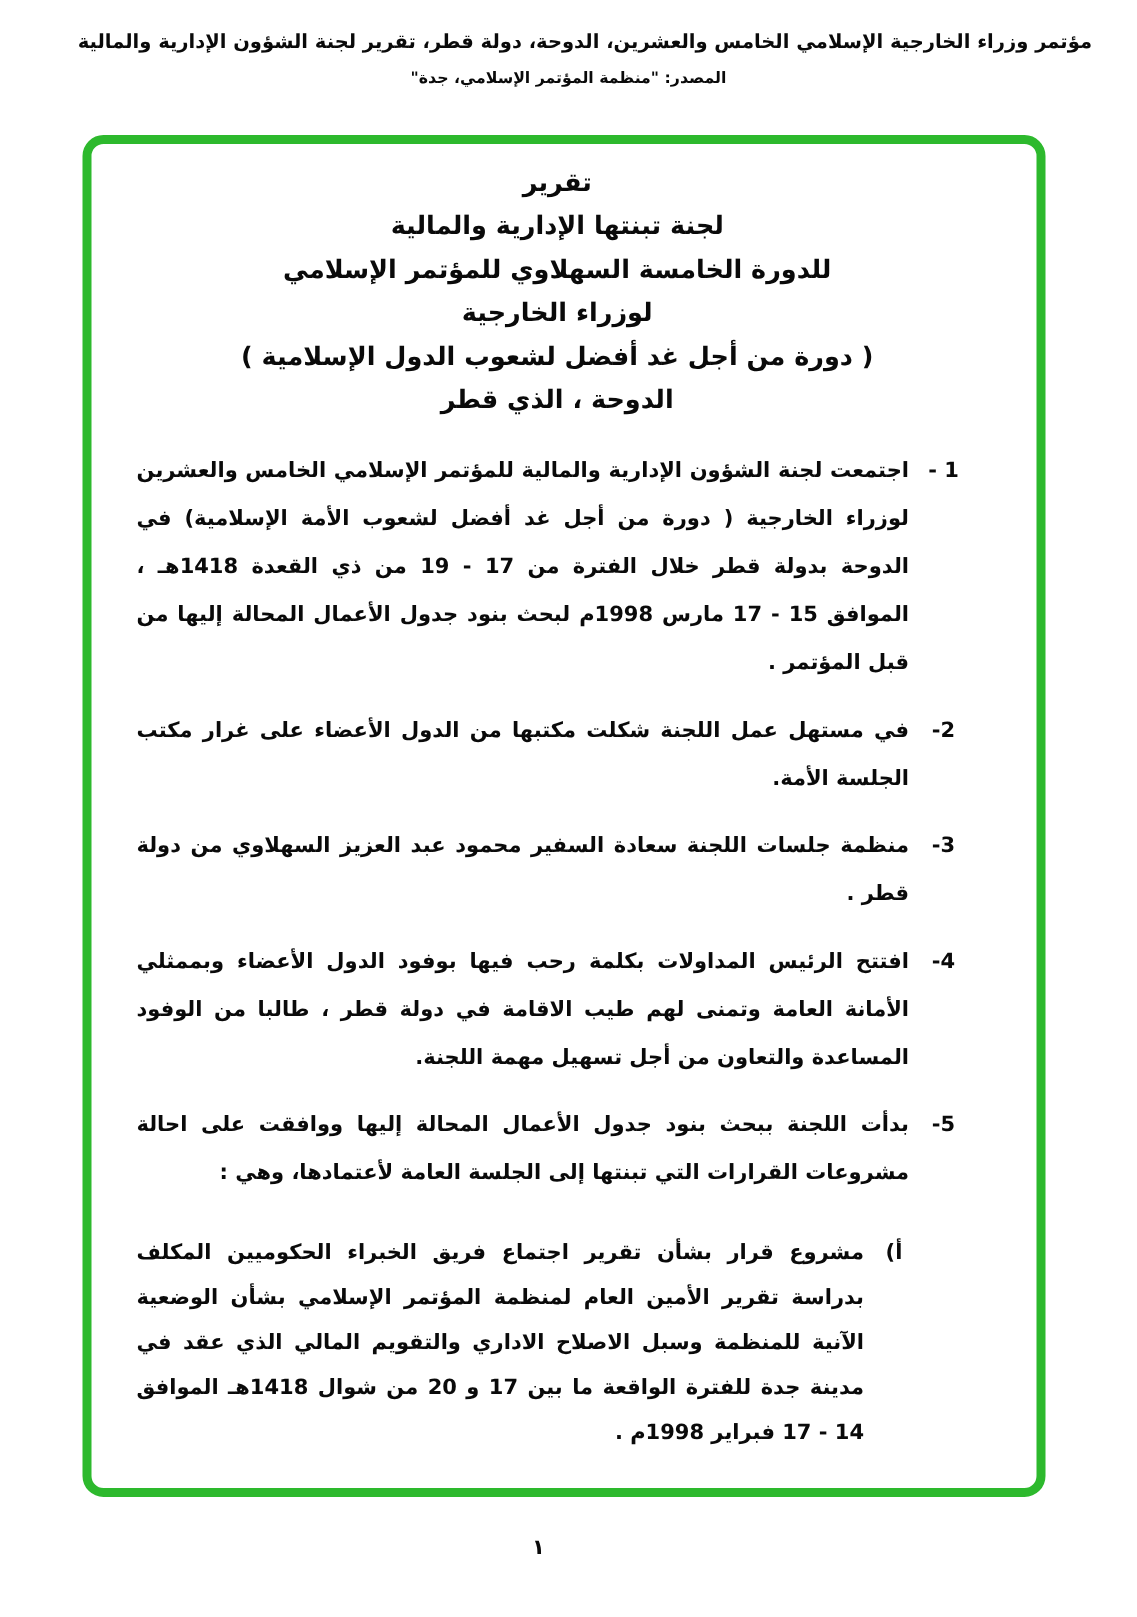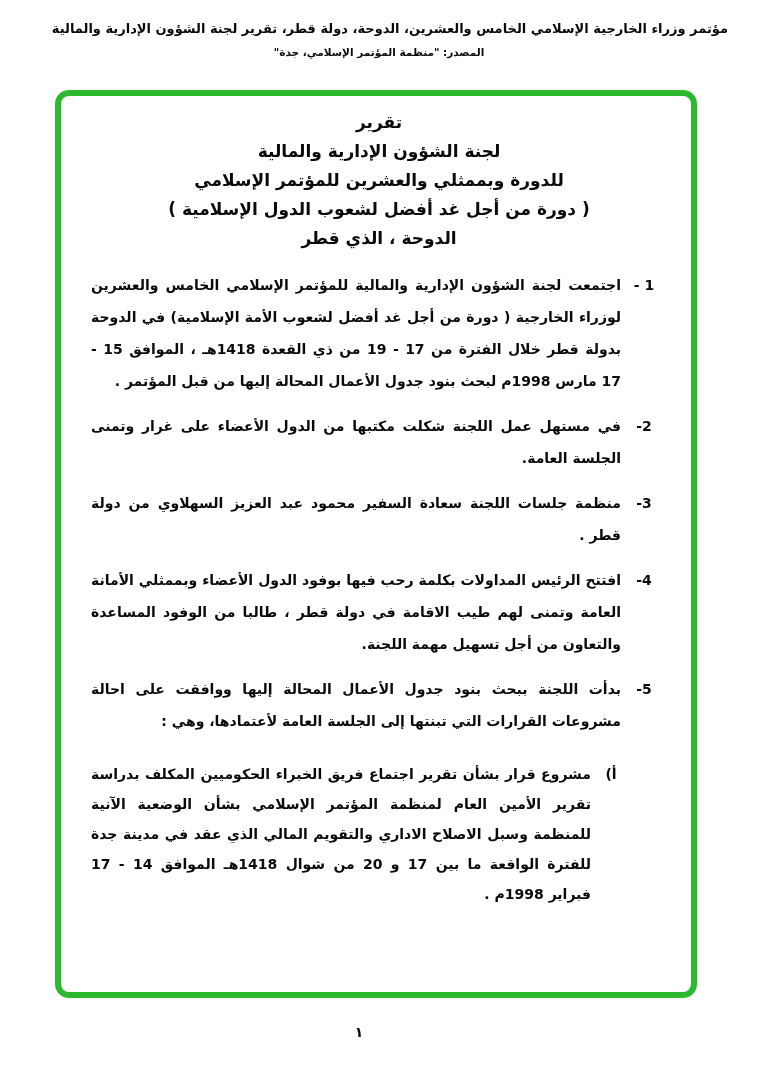--- a/index.html
+++ b/index.html
@@ -38,21 +38,21 @@
   .green-box {
     position: absolute;
     left: 55px;
     top: 90px;
     width: 642px;
     height: 908px;
     box-sizing: border-box;
     border: 6px solid #2db92d;
     border-radius: 14px;
     direction: rtl;
-    padding: 12px 24px 0 30px;
+    padding: 12px 39px 0 30px;
     overflow: hidden;
   }
   .title-block {
     text-align: center;
     font-size: 17px;
     line-height: 29px;
     margin-bottom: 16px;
   }
   .items {
     font-size: 14px;
@@ -91,36 +91,37 @@
 </head>
 <body style="background: rgb(255, 255, 255); color: rgb(10, 10, 10);">
 
 <div class="header-line1">مؤتمر وزراء الخارجية الإسلامي الخامس والعشرين، الدوحة، دولة قطر، تقرير لجنة الشؤون الإدارية والمالية</div>
 <div class="header-line2">المصدر:  "منظمة المؤتمر الإسلامي، جدة"</div>
 
 <div class="green-box" style="border-color: rgb(45, 185, 45);">
 
   <div class="title-block">
     <div>تقرير</div>
-    <div>لجنة الشؤون الإدارية والمالية</div>
-    <div>للدورة وبممثلي والعشرين للمؤتمر الإسلامي</div>
+    <div>لجنة تبنتها الإدارية والمالية</div>
+    <div>للدورة الخامسة السهلاوي للمؤتمر الإسلامي</div>
+    <div>لوزراء الخارجية</div>
     <div>( دورة  من أجل غد أفضل لشعوب الدول الإسلامية )</div>
     <div>الدوحة ، الذي قطر</div>
   </div>
 
   <div class="items">
 
     <div class="item">
       <div class="item-marker" dir="ltr">- 1</div>
       <div class="item-text">اجتمعت لجنة الشؤون الإدارية والمالية للمؤتمر الإسلامي الخامس والعشرين لوزراء الخارجية ( دورة من أجل غد أفضل لشعوب الأمة الإسلامية) في الدوحة بدولة قطر خلال الفترة من 17 - 19 من ذي القعدة 1418هـ ، الموافق 15 - 17 مارس 1998م لبحث بنود جدول الأعمال المحالة إليها من قبل المؤتمر .</div>
     </div>
 
     <div class="item">
       <div class="item-marker" dir="ltr">-2</div>
-      <div class="item-text">في مستهل عمل اللجنة شكلت مكتبها من الدول الأعضاء على غرار  وتمنى الجلسة العامة.</div>
+      <div class="item-text">في مستهل عمل اللجنة شكلت مكتبها من الدول الأعضاء على غرار  مكتب الجلسة الأمة.</div>
     </div>
 
     <div class="item">
       <div class="item-marker" dir="ltr">-3</div>
       <div class="item-text">منظمة جلسات اللجنة سعادة السفير محمود عبد العزيز السهلاوي من دولة قطر .</div>
     </div>
 
     <div class="item">
       <div class="item-marker" dir="ltr">-4</div>
       <div class="item-text">افتتح الرئيس المداولات بكلمة رحب فيها بوفود الدول الأعضاء وبممثلي الأمانة العامة وتمنى لهم طيب الاقامة في دولة قطر ، طالبا من الوفود المساعدة والتعاون من أجل تسهيل مهمة اللجنة.</div>

